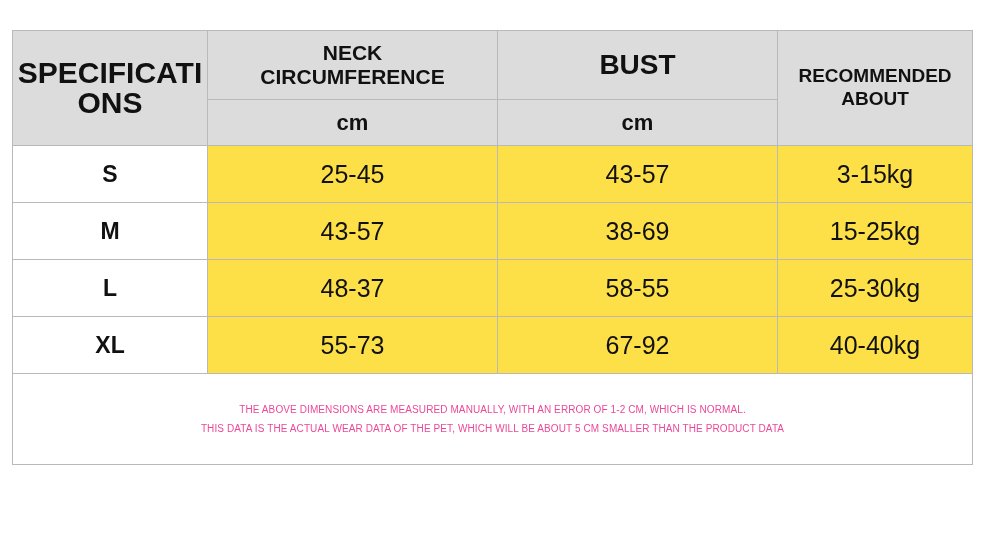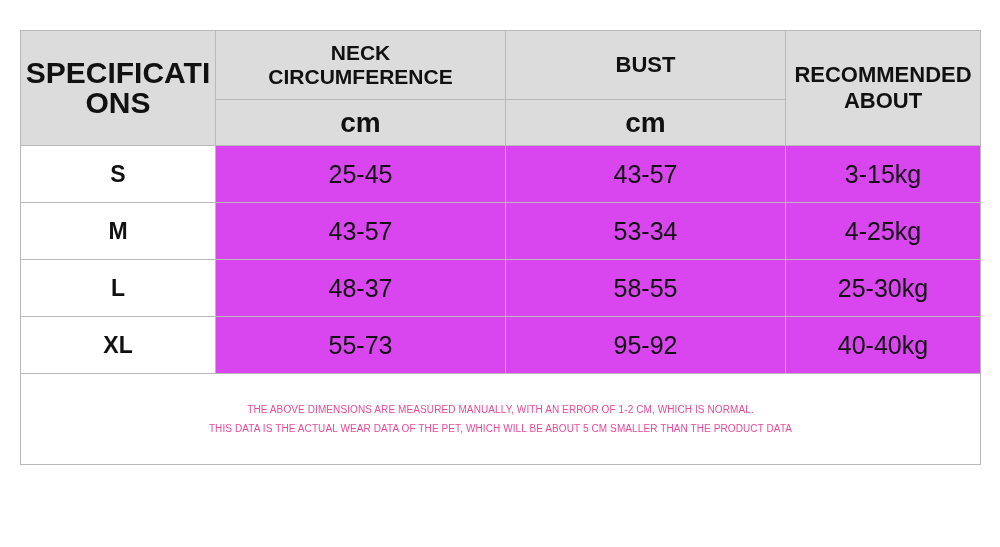--- a/index.html
+++ b/index.html
@@ -15,21 +15,21 @@
     overflow: hidden;
   }
   .sheet {
     position: relative;
     width: 1000px;
     height: 547px;
     background: #ffffff;
   }
   table.size-table {
     position: absolute;
-    left: 20px;
+    left: 12px;
     top: 30px;
     width: 960px;
     border-collapse: collapse;
     table-layout: fixed;
   }
   table.size-table td,
   table.size-table th {
     border: 1px solid #b9b9b9;
     padding: 0;
     text-align: center;
@@ -53,44 +53,44 @@
     height: 100px;
     padding: 0 4px;
     word-break: break-all;
   }
   .neck-cell {
     font-size: 21px;
     line-height: 1.15;
     height: 68px;
   }
   .bust-cell {
-    font-size: 22px;
+    font-size: 28px;
     height: 68px;
   }
   .weight-cell {
-    font-size: 22px;
+    font-size: 19px;
     line-height: 1.2;
     height: 100px;
   }
   .unit-cell {
     background: #dcdcdc;
-    font-size: 28px;
+    font-size: 22px;
     font-weight: bold;
     height: 45px;
   }
   .size-cell {
     font-size: 23px;
     font-weight: bold;
     height: 56px;
     background: #ffffff;
   }
   .val-cell {
     font-size: 25px;
     height: 56px;
-    background: #d946ef;
+    background: #fde047;
   }
   .note-cell {
     background: #ffffff;
     height: 90px;
     padding: 10px 12px;
   }
   .note-line {
     font-size: 10px;
     line-height: 1.9;
     letter-spacing: 0.1px;
@@ -130,33 +130,33 @@
 
       <tr>
         <td class="size-cell">S</td>
         <td class="val-cell">25-45</td>
         <td class="val-cell">43-57</td>
         <td class="val-cell">3-15kg</td>
       </tr>
       <tr>
         <td class="size-cell">M</td>
         <td class="val-cell">43-57</td>
-        <td class="val-cell">53-34</td>
-        <td class="val-cell">4-25kg</td>
+        <td class="val-cell">38-69</td>
+        <td class="val-cell">15-25kg</td>
       </tr>
       <tr>
         <td class="size-cell">L</td>
         <td class="val-cell">48-37</td>
         <td class="val-cell">58-55</td>
         <td class="val-cell">25-30kg</td>
       </tr>
       <tr>
         <td class="size-cell">XL</td>
         <td class="val-cell">55-73</td>
-        <td class="val-cell">95-92</td>
+        <td class="val-cell">67-92</td>
         <td class="val-cell">40-40kg</td>
       </tr>
 
       <tr>
         <td class="note-cell" colspan="4">
           <div class="note-line">THE ABOVE DIMENSIONS ARE MEASURED MANUALLY, WITH AN ERROR OF 1-2 CM, WHICH IS NORMAL.</div>
           <div class="note-line">THIS DATA IS THE ACTUAL WEAR DATA OF THE PET, WHICH WILL BE ABOUT 5 CM SMALLER THAN THE PRODUCT DATA</div>
         </td>
       </tr>
     </tbody>

